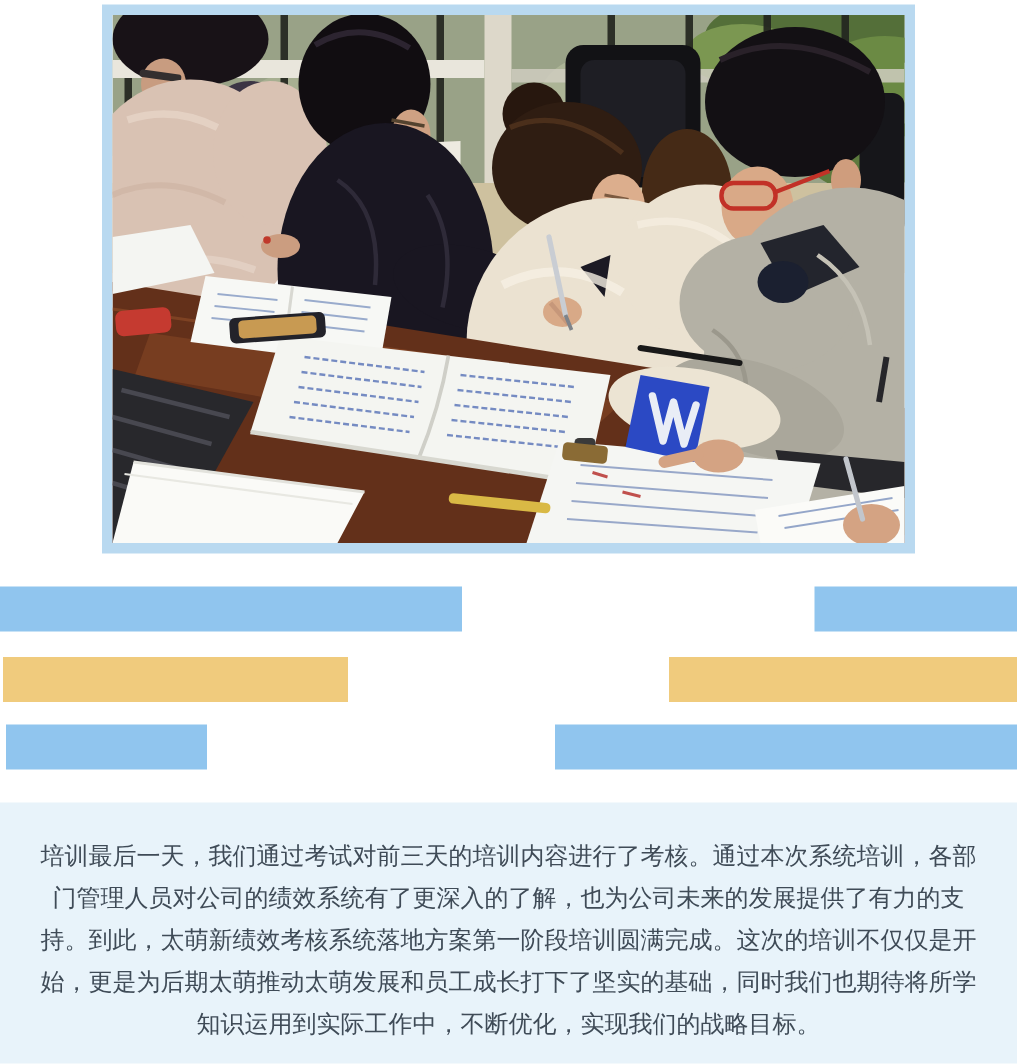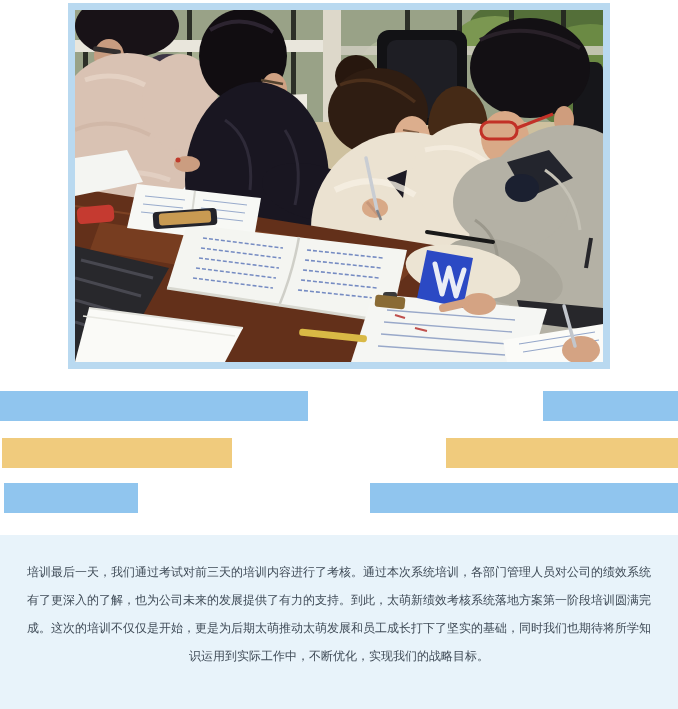--- a/index.html
+++ b/index.html
@@ -22,21 +22,21 @@
   #bar-y2l{left:2px;top:438px;width:230px;}
   #bar-y2r{left:446px;top:438px;width:232px;}
   #bar-b3l{left:4px;top:483px;width:134px;}
   #bar-b3r{left:370px;top:483px;width:308px;}
   .article-box{
     position:absolute;left:0;top:535px;width:678px;height:174px;
     background:var(--article-bg,#e8f3fa);
     box-sizing:border-box;padding:23px 24px 0;
   }
   .article-box p{
-    margin:0;font-size:12px;line-height:28px;
+    margin:0;font-size:16px;line-height:28px;
     color:var(--article-text,#3f4b57);
     text-align:center;
   }
 </style>
 </head>
 <body>
 
 <div>
 
   <figure class="photo-frame">

